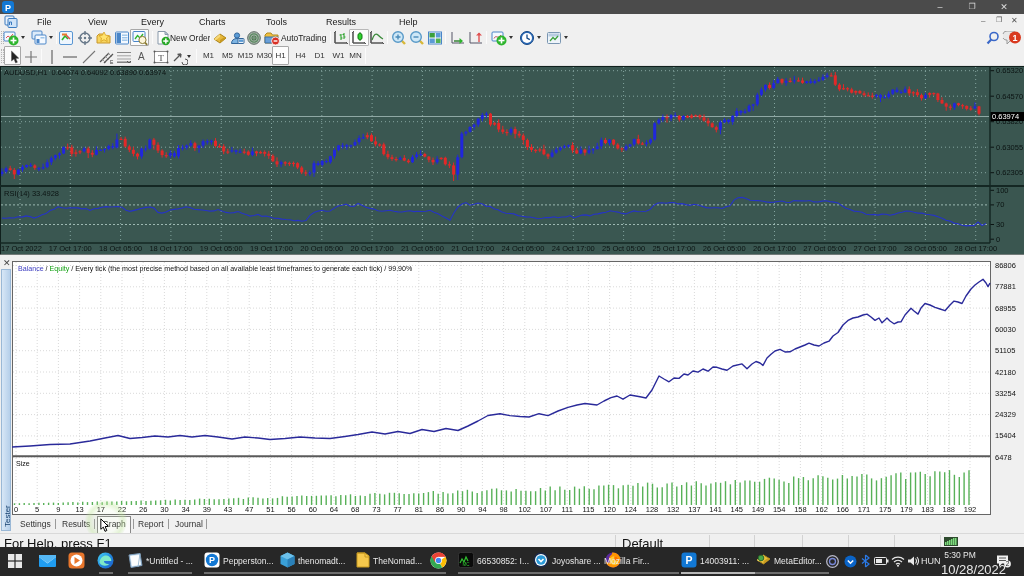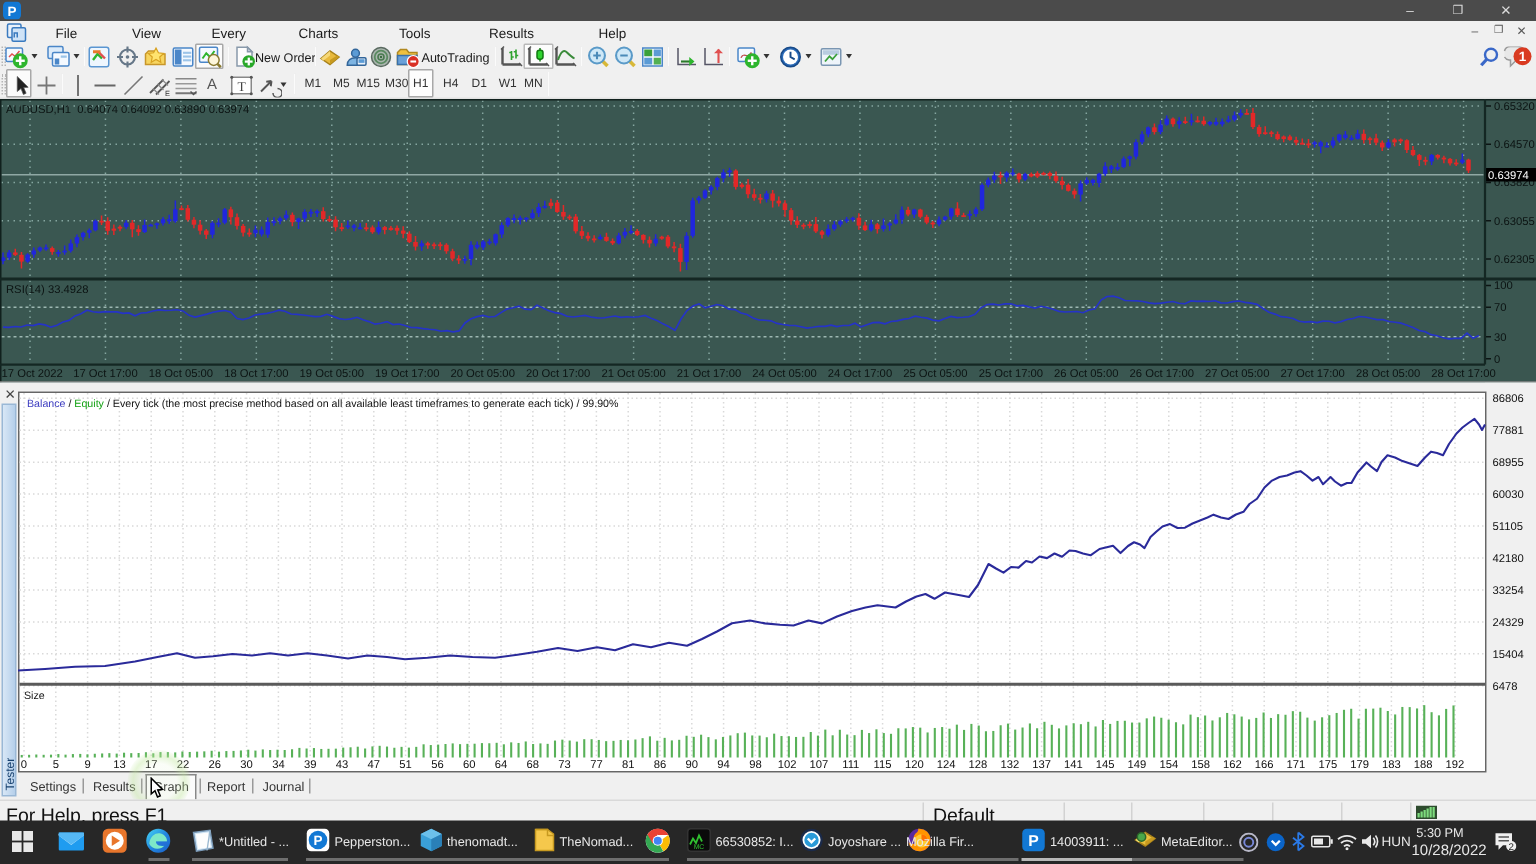--- a/index.html
+++ b/index.html
@@ -1394,21 +1394,21 @@
 <svg class="trayic" style="left:891px;top:8px" width="14" height="12" viewBox="0 0 14 12">
       <path d="M1 4.5 a9 9 0 0 1 12 0 M3 7 a6 6 0 0 1 8 0 M5 9.2 a3 3 0 0 1 4 0" fill="none" stroke="#e8e8e8" stroke-width="1.2"></path>
       <circle cx="7" cy="10.8" r="1" fill="#e8e8e8"></circle>
     </svg>
 <svg class="trayic" style="left:907px;top:8px" width="13" height="12" viewBox="0 0 13 12">
       <path d="M1 4.5 h2.5 L7 1.5 V10.5 L3.5 7.5 H1 Z" fill="#e8e8e8"></path>
       <path d="M8.5 3.5 a4 4 0 0 1 0 5 M10 2 a6.5 6.5 0 0 1 0 8" stroke="#e8e8e8" fill="none" stroke-width="1.1"></path>
     </svg>
 <span class="applab" style="left:921px;top:9px;font-size:9px">HUN</span>
 <span class="applab" style="left:934px;top:3px;font-size:8.5px;width:52px;text-align:center">5:30 PM</span>
-<span class="applab" style="left:941px;top:15px;font-size:10px">10/28/2022</span>
+<span class="applab" style="left:941px;top:15px;font-size:13px">10/28/2022</span>
 <svg class="trayic" style="left:996px;top:7px" width="15" height="14" viewBox="0 0 15 14">
       <path d="M1 1.5 h11 v8 h-6 l-3 3 v-3 h-2 Z" fill="#f0f0f0"></path>
       <line x1="3" y1="4" x2="10" y2="4" stroke="#555"></line>
       <line x1="3" y1="6.5" x2="10" y2="6.5" stroke="#555"></line>
       <circle cx="11.5" cy="10" r="3.4" fill="#f0f0f0"></circle>
       <text x="11.5" y="12.4" font-size="6.5" fill="#222" text-anchor="middle" font-family="Liberation Sans">2</text>
     </svg>
 
 </div>
 

